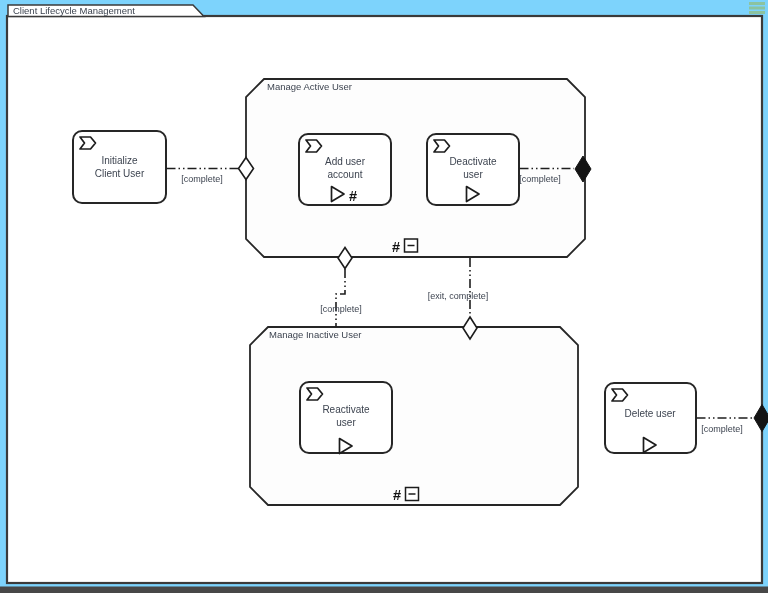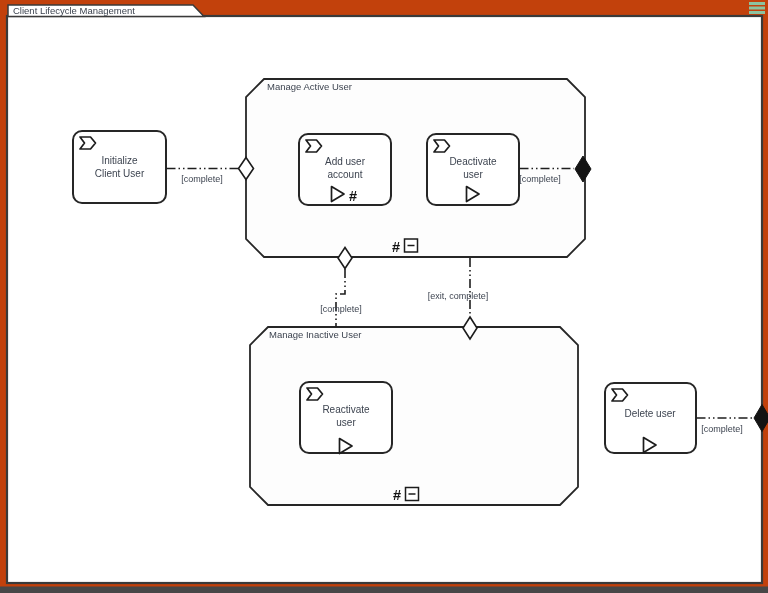--- a/index.html
+++ b/index.html
@@ -4,21 +4,21 @@
 <style>
   html, body {
     margin: 0; padding: 0;
     background: #ffffff;
     font-family: "Liberation Sans", sans-serif;
   }
   .stage-wrap {
     position: relative;
     width: 768px; height: 593px;
     overflow: hidden;
-    background: #c2410c;
+    background: #7dd3fc;
   }
   svg text {
     fill: #3d4450;
     font-family: "Liberation Sans", sans-serif;
   }
   .shape {
     fill: #ffffff;
     stroke: #262626;
   }
   .frame {

